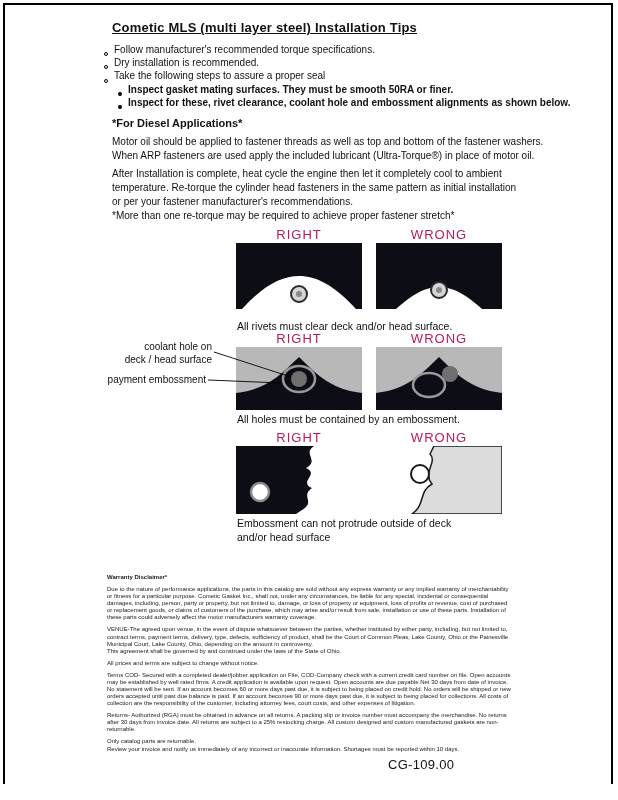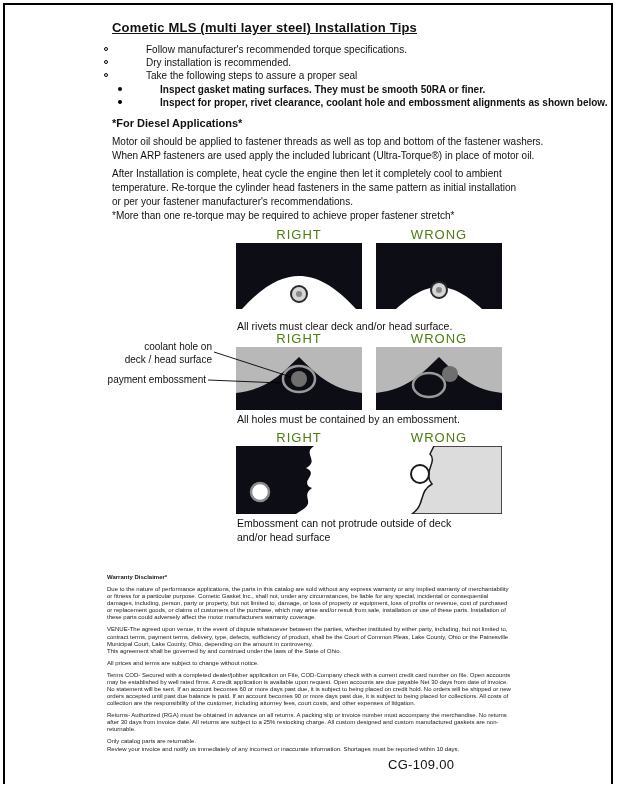--- a/index.html
+++ b/index.html
@@ -4,32 +4,32 @@
 <style>
   * { margin:0; padding:0; box-sizing:border-box; }
   html,body { background:#ffffff; }
   body { font-family:"Liberation Sans", sans-serif; color:#111; }
   .page { position:relative; width:618px; height:784px; background:#fff; overflow:hidden; }
   .frame { position:absolute; left:3px; top:3px; width:610px; height:793px; border:2px solid #000; pointer-events:none; }
 
   .title { position:absolute; left:112px; top:20px; font-size:13px; font-weight:bold; text-decoration:underline; letter-spacing:.2px; }
 
   .bullets { position:absolute; left:104px; top:44px; font-size:10px; }
-  .b-item { display:flex; align-items:flex-start; line-height:1.22; margin-bottom:1px;gap:32px; }
+  .b-item { display:flex; align-items:flex-end; line-height:1.22; margin-bottom:1px; }
   .b-item.sub { margin-left:14px;font-weight:bold; }
   .marker-open { flex:none; width:4px; height:4px; border:1px solid #000; border-radius:50%; margin:3px 6px 0 0; }
   .marker-filled { flex:none; width:4px; height:4px; background:#000; border-radius:50%; margin:3px 6px 0 0; }
 
   .diesel-h { position:absolute; left:112px; top:117px; font-size:11px; font-weight:bold; }
   .para { position:absolute; left:112px; width:440px; font-size:10px; line-height:1.42; white-space:pre-line; }
   .p1 { top:135px; }
   .p2 { top:167px; }
   .p3 { top:209px; }
 
-  .fig-label { position:absolute; width:126px; text-align:center; font-size:13px; letter-spacing:1px; color:#4d7c0f; }
+  .fig-label { position:absolute; width:126px; text-align:center; font-size:13px; letter-spacing:1px; color:#be185d; }
   .panel { position:absolute; display:block; }
   .caption { position:absolute; left:237px; font-size:10.5px; line-height:1.3; white-space:pre-line; }
 
   .callout { position:absolute; font-size:10px; line-height:1.28; text-align:right; white-space:pre-line; }
   .c1 { left:118px; top:341px; width:94px; }
   .c2 { left:100px; top:374px; width:106px; }
   .overlay { position:absolute; left:0; top:0; pointer-events:none; }
 
   .warranty { position:absolute; left:107px; top:574px; width:405px; font-size:6px; line-height:1.18; color:#1a1a1a; }
   .warranty .w-head { font-weight:bold; margin-bottom:5px; font-size:6px; }
@@ -57,21 +57,21 @@
     <div class="b-item">
       <span class="marker-open"></span>
       <span>Take the following steps to assure a proper seal</span>
     </div>
     <div class="b-item sub">
       <span class="marker-filled"></span>
       <span>Inspect gasket mating surfaces.  They must be smooth 50RA or finer.</span>
     </div>
     <div class="b-item sub">
       <span class="marker-filled"></span>
-      <span>Inspect for proper, rivet clearance, coolant hole and embossment alignments as shown below.</span>
+      <span>Inspect for these, rivet clearance, coolant hole and embossment alignments as shown below.</span>
     </div>
   </div>
 
   <h2 class="diesel-h">*For Diesel Applications*</h2>
   <p class="para p1">Motor oil should be applied to fastener threads as well as top and bottom of the fastener washers.
 When ARP fasteners are used apply the included lubricant (Ultra-Torque®) in place of motor oil.</p>
   <p class="para p2">After Installation is complete, heat cycle the engine then let it completely cool to ambient
 temperature. Re-torque the cylinder head fasteners in the same pattern as initial installation
 or per your fastener manufacturer's recommendations.</p>
   <p class="para p3">*More than one re-torque may be required to achieve proper fastener stretch*</p>

